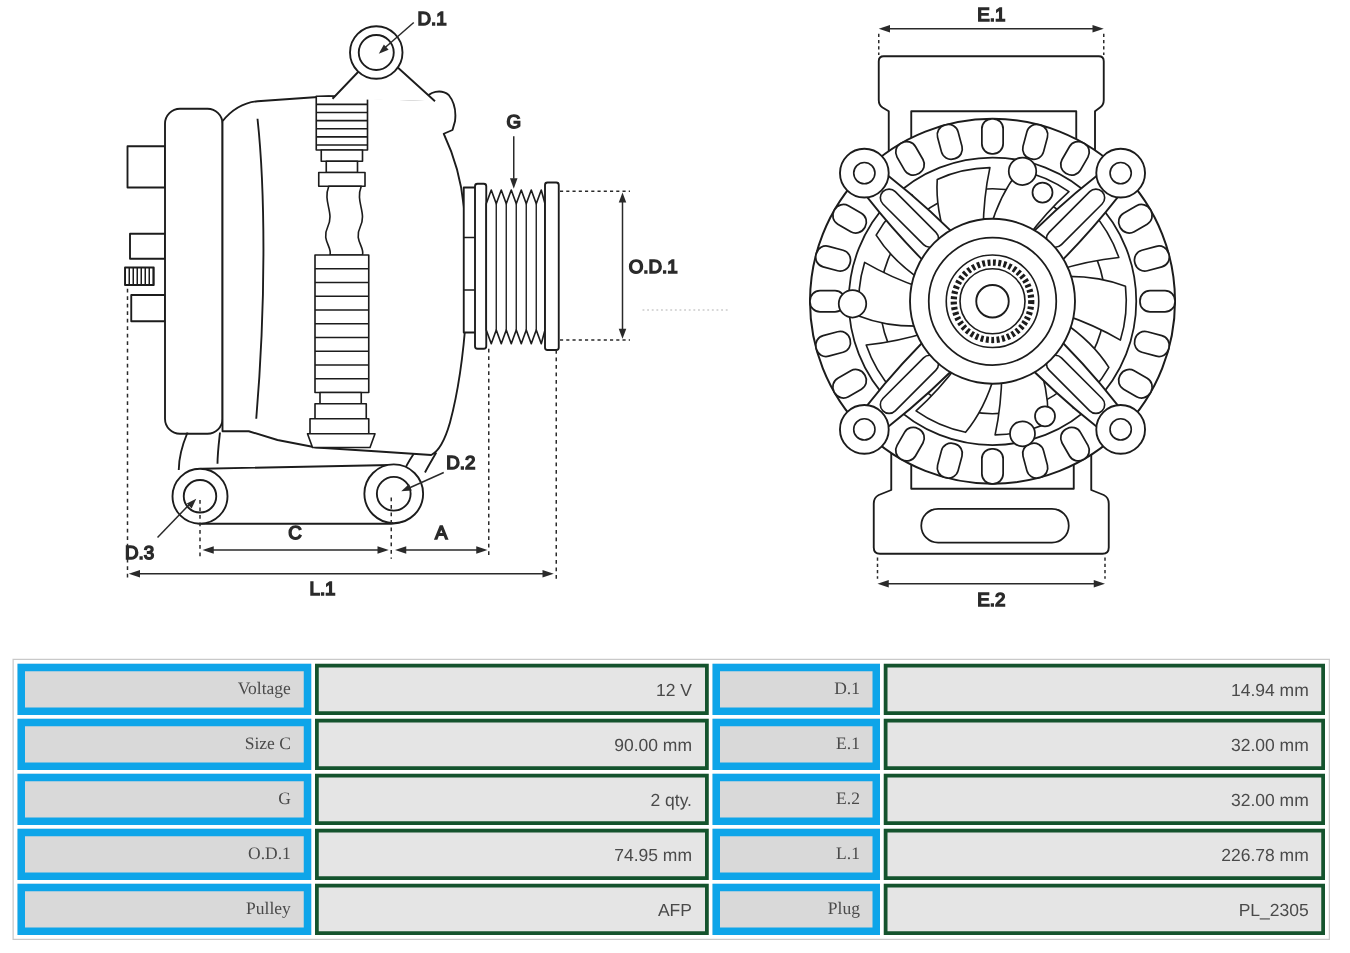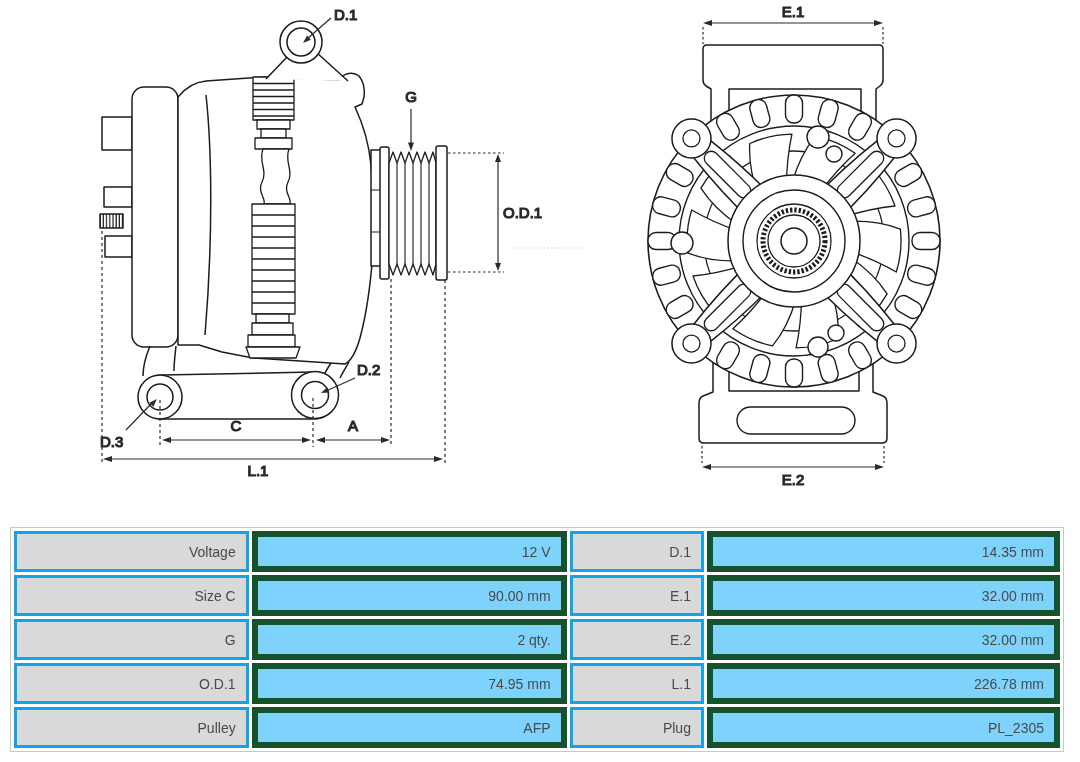--- a/index.html
+++ b/index.html
@@ -6,22 +6,22 @@
   .page{position:relative;width:1080px;height:762px;background:#fff;overflow:hidden;
         font-family:"Liberation Sans",sans-serif;}
   .diagrams{position:absolute;top:0;left:0;}
   svg text{font-family:"Liberation Sans",sans-serif;font-size:15px;fill:#2e2e2e;}
   .part-no{position:absolute;top:496px;left:12px;font-size:18px;line-height:22px;color:#cc2128;margin-top:28px;}
   table.spec{position:absolute;top:527px;left:10px;width:1054px;table-layout:fixed;
              border-collapse:separate;border-spacing:3px;background:#fff;
              border:1px solid #c9c9c9;font-size:14px;color:#4a4a4a;}
   table.spec td{height:29px;padding:0 10px;text-align:right;vertical-align:middle;
                 overflow:hidden;white-space:nowrap;}
-  td.lbl{background:#d9d9d9;border:3px solid #0ea5e9;}
-  td.val{background:#7dd3fc;border:6px solid #14532d;}
+  td.lbl{background:#d9d9d9;border:6px solid #0ea5e9;font-family:Liberation Serif, serif;}
+  td.val{background:#e5e5e5;border:3px solid #14532d;}
 </style>
 </head>
 <body>
 
 <div class="page">
 
   <svg class="diagrams" width="1080" height="495" viewBox="0 0 1080 495">
     <defs>
       <pattern id="hatch" width="3.2" height="6" patternUnits="userSpaceOnUse">
         <rect width="3.2" height="6" fill="#fff"></rect>
@@ -227,21 +227,21 @@
         <col style="width:234px">
         <col style="width:314px">
         <col style="width:134px">
         <col style="width:352px">
       </colgroup>
     <tbody>
       <tr>
         <td class="lbl">Voltage</td>
         <td class="val">12 V</td>
         <td class="lbl">D.1</td>
-        <td class="val">14.35 mm</td>
+        <td class="val">14.94 mm</td>
       </tr>
       <tr>
         <td class="lbl">Size C</td>
         <td class="val">90.00 mm</td>
         <td class="lbl">E.1</td>
         <td class="val">32.00 mm</td>
       </tr>
       <tr>
         <td class="lbl">G</td>
         <td class="val">2 qty.</td>

